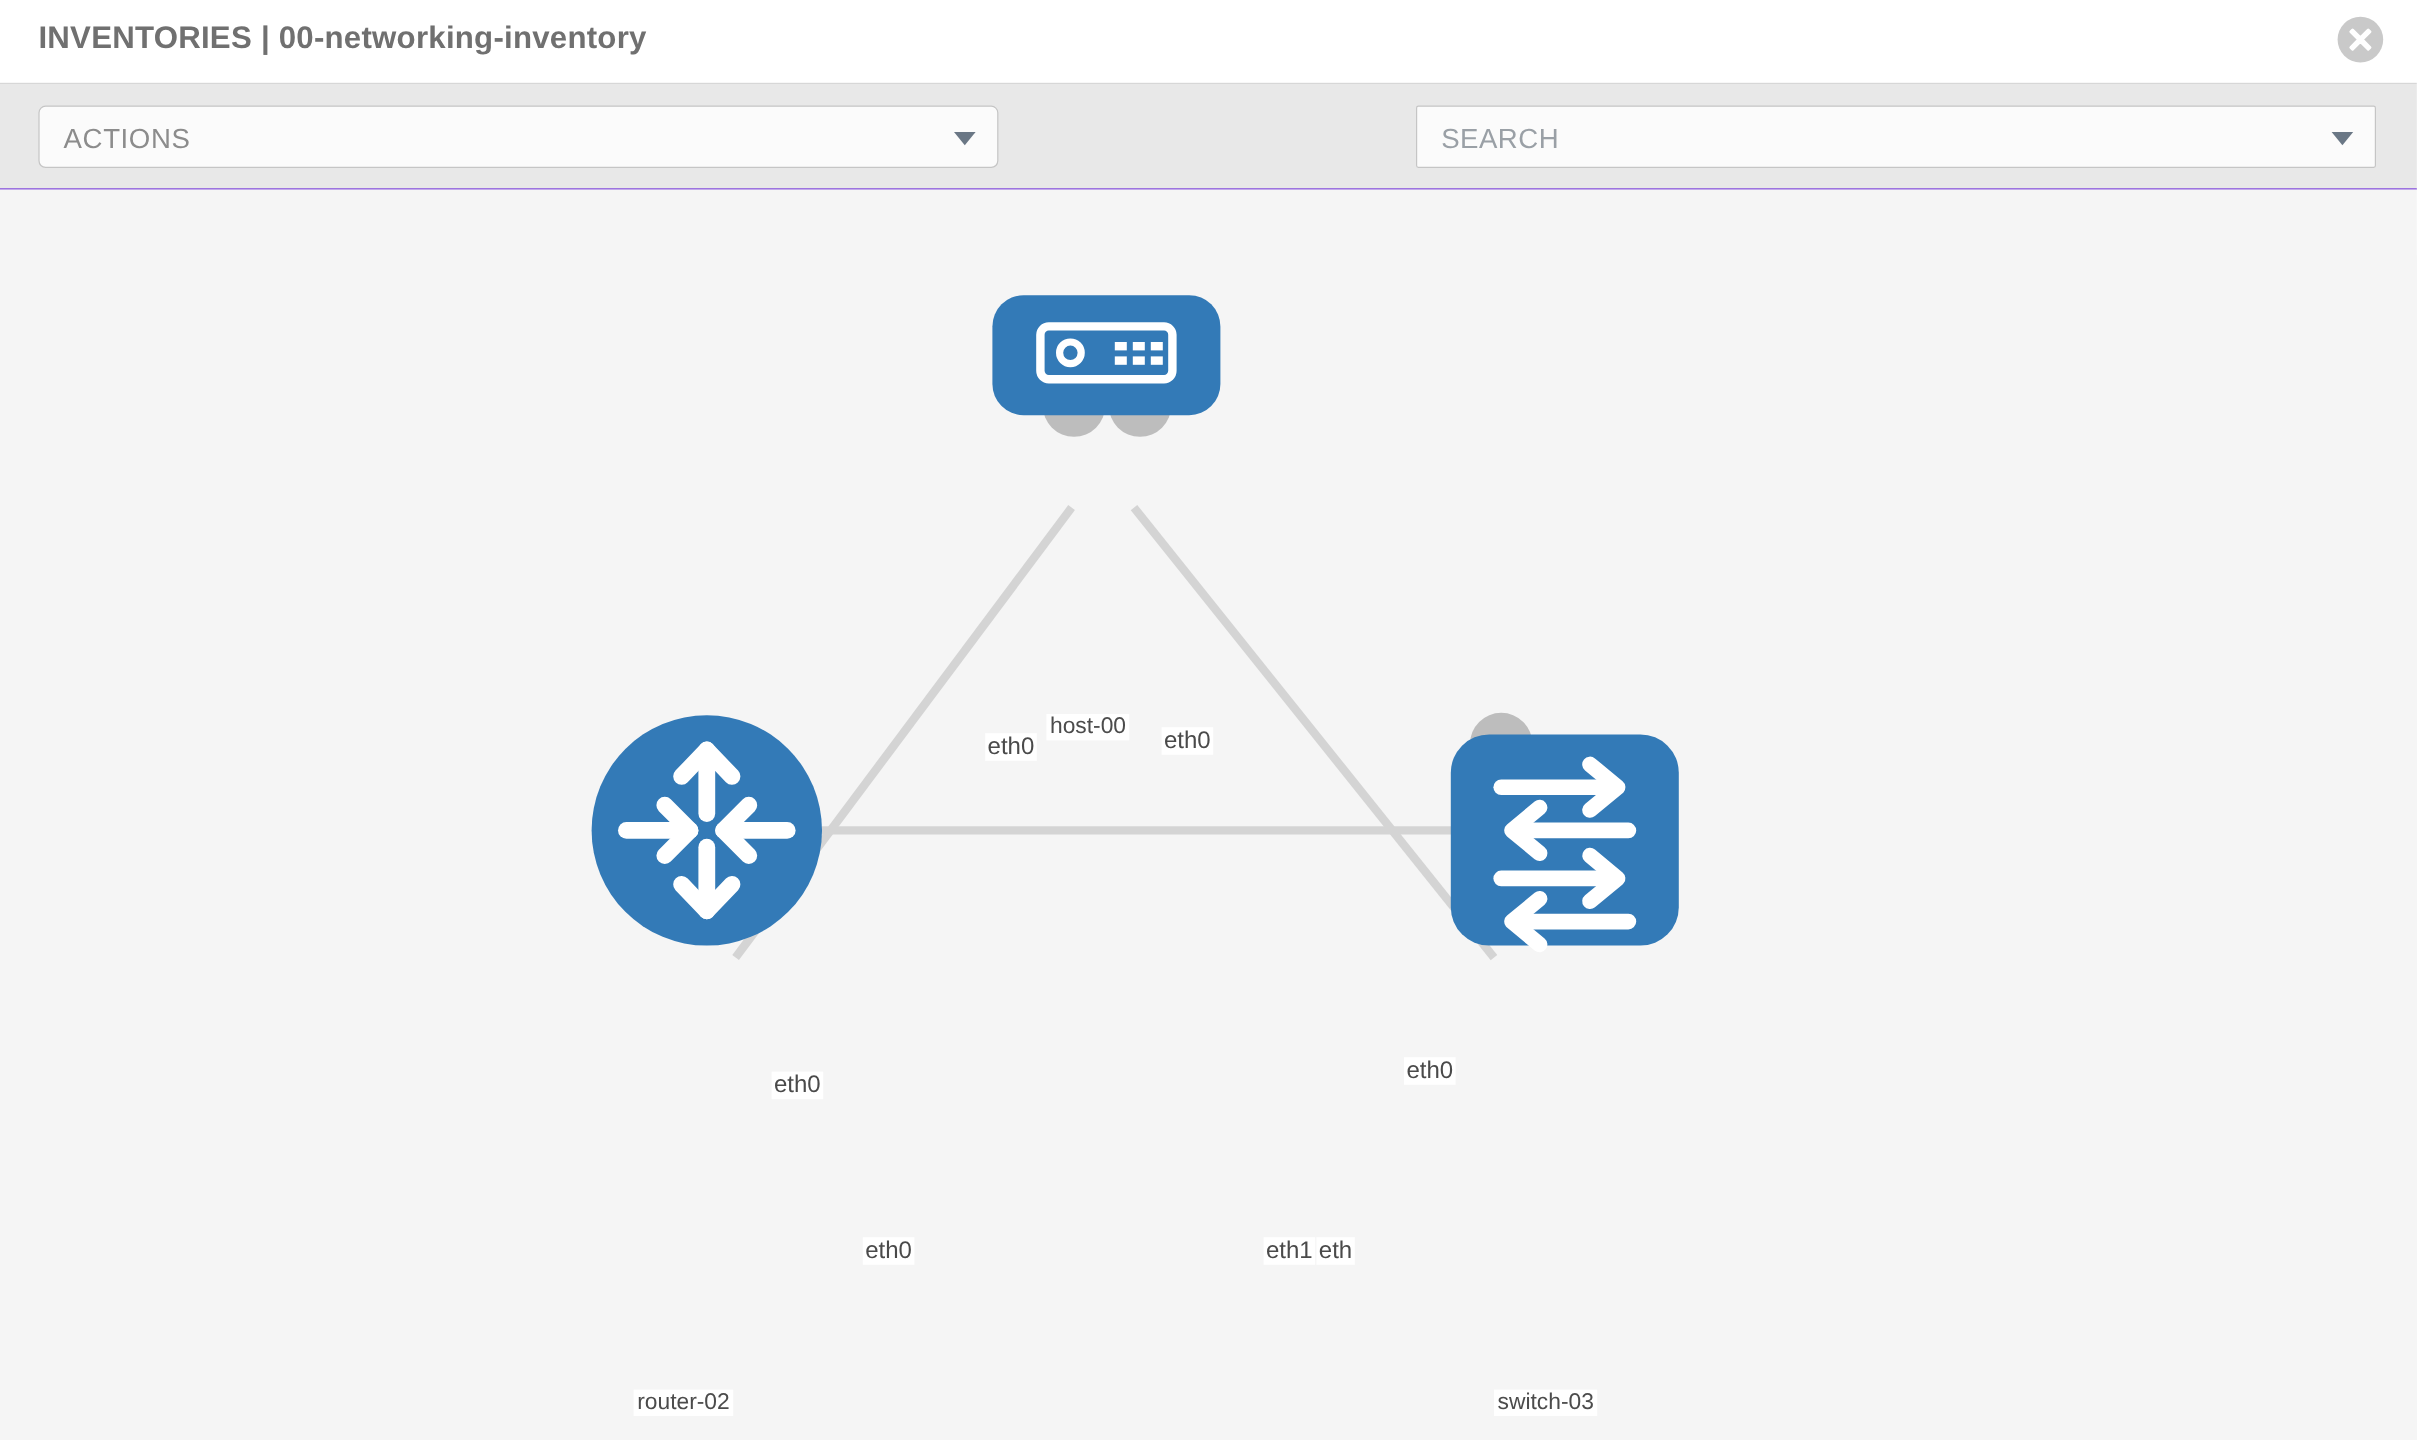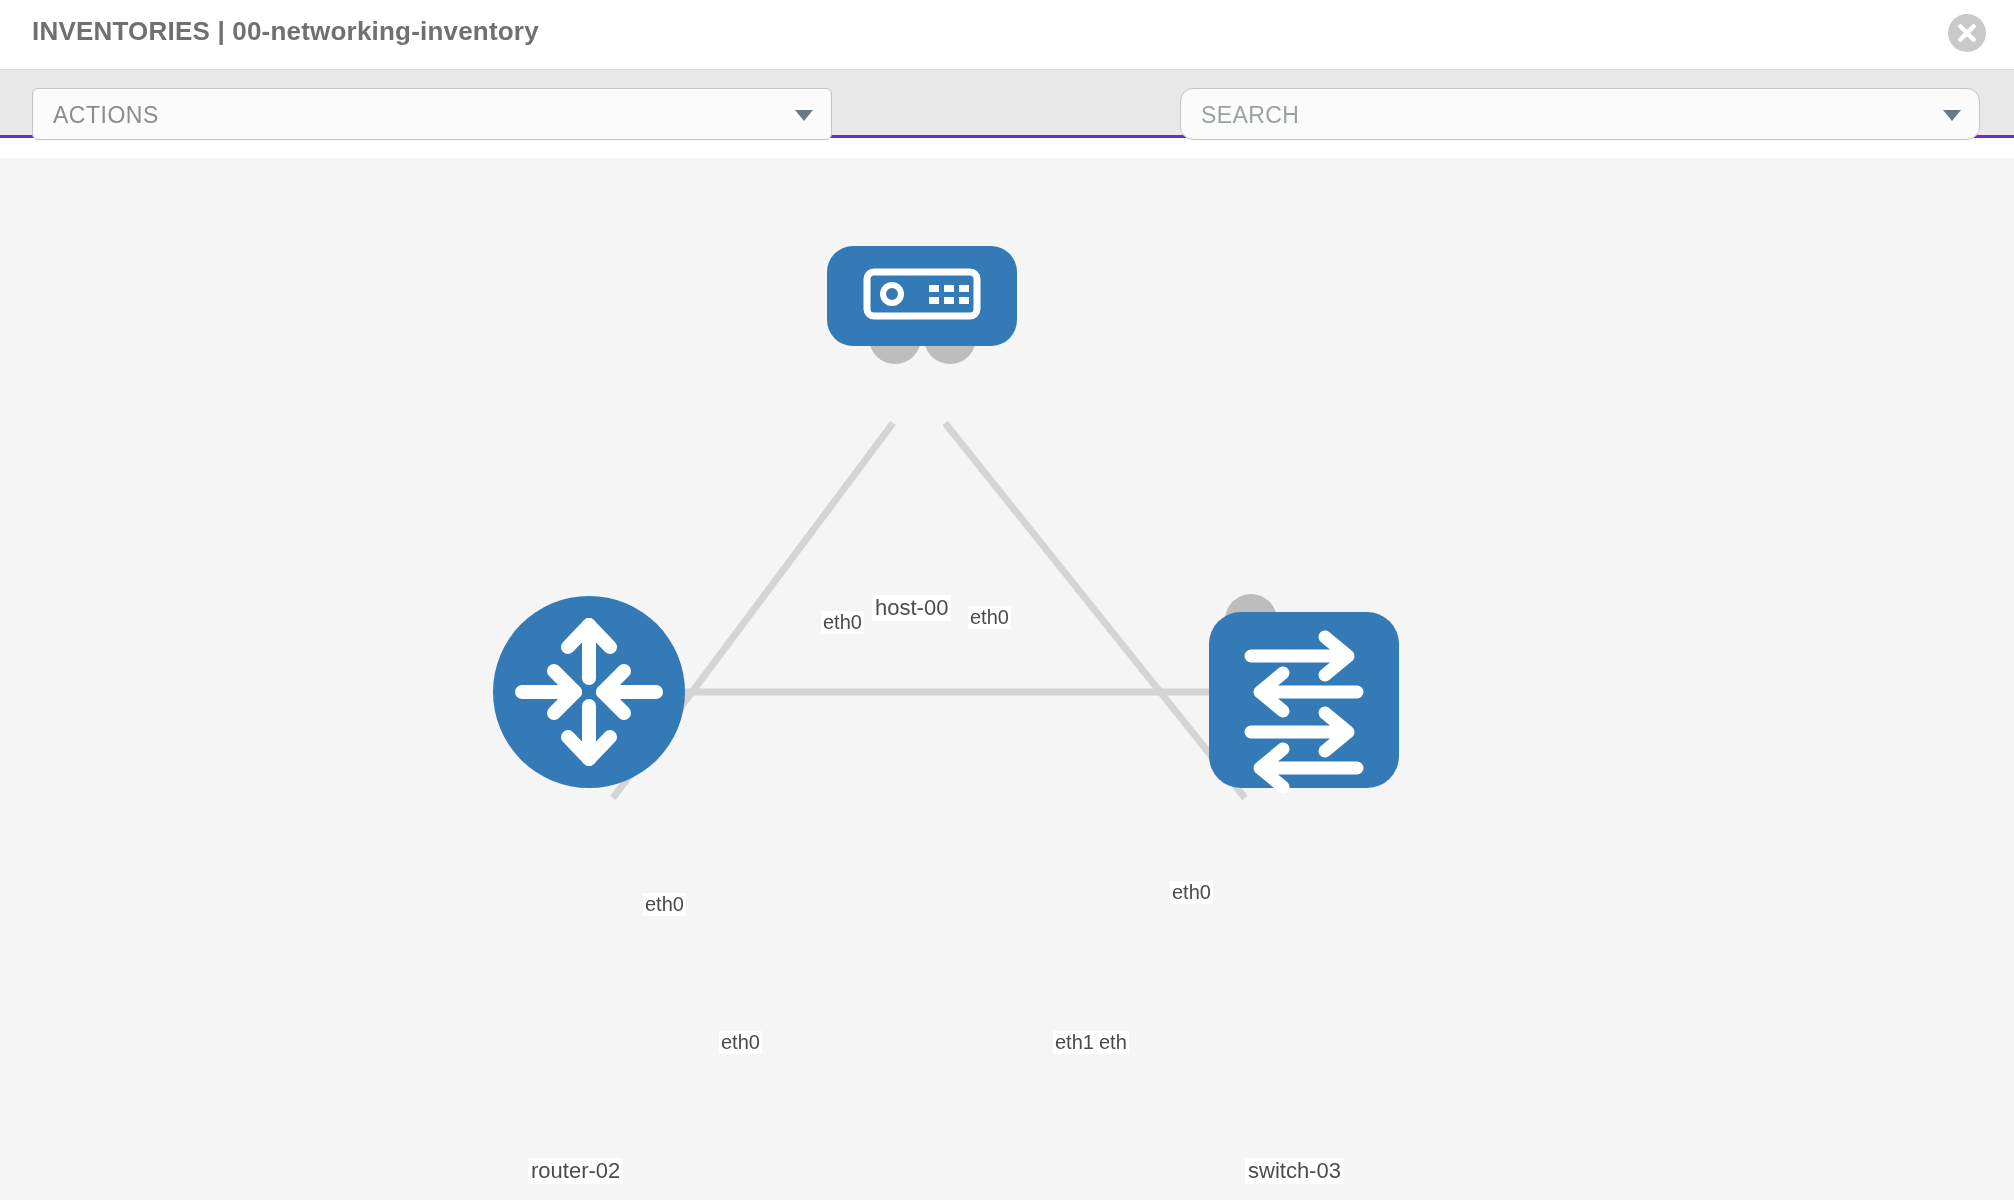--- a/index.html
+++ b/index.html
@@ -45,23 +45,23 @@
     background: #c9c9c9;
     cursor: pointer;
   }
   .close-btn svg { display: block; }
 
   
   .toolbar {
     position: absolute;
     left: 0; top: 70px;
     width: 2014px;
-    height: 68px;
+    height: 88px;
     background: #e8e8e8;
-    border-bottom: 3px solid #6d28d9;
+    border-bottom: 1px solid #6d28d9;
     box-sizing: border-box;
   }
   .actions-select {
     position: absolute;
     left: 32px;
     top: 18px;
     width: 800px;
     height: 52px;
     background: #fbfbfb;
     border: 1px solid #c5c5c5;
@@ -97,21 +97,21 @@
   .tool-key    { left: 1112px; }
 
   .search-box {
     position: absolute;
     left: 1180px;
     top: 18px;
     width: 800px;
     height: 52px;
     background: #fbfbfb;
     border: 1px solid #c5c5c5;
-    border-radius: 13px;
+    border-radius: 2px;
     box-sizing: border-box;
     cursor: text;
   }
   .search-label {
     position: absolute;
     left: 20px;
     top: 13px;
     font-size: 23px;
     color: #9aa0a6;
     letter-spacing: 0.4px;
@@ -129,21 +129,21 @@
   .topology-svg {
     position: absolute;
     left: 0; top: 0;
     width: 2014px;
     height: 1042px;
   }
 
   
   .node-label {
     position: absolute;
-    font-size: 22px;
+    font-size: 19px;
     color: #4c4c4c;
     background: #ffffff;
     padding: 0 3px;
     white-space: nowrap;
     cursor: pointer;
   }
   .iface-label {
     position: absolute;
     font-size: 20px;
     color: #4a4a4a;

